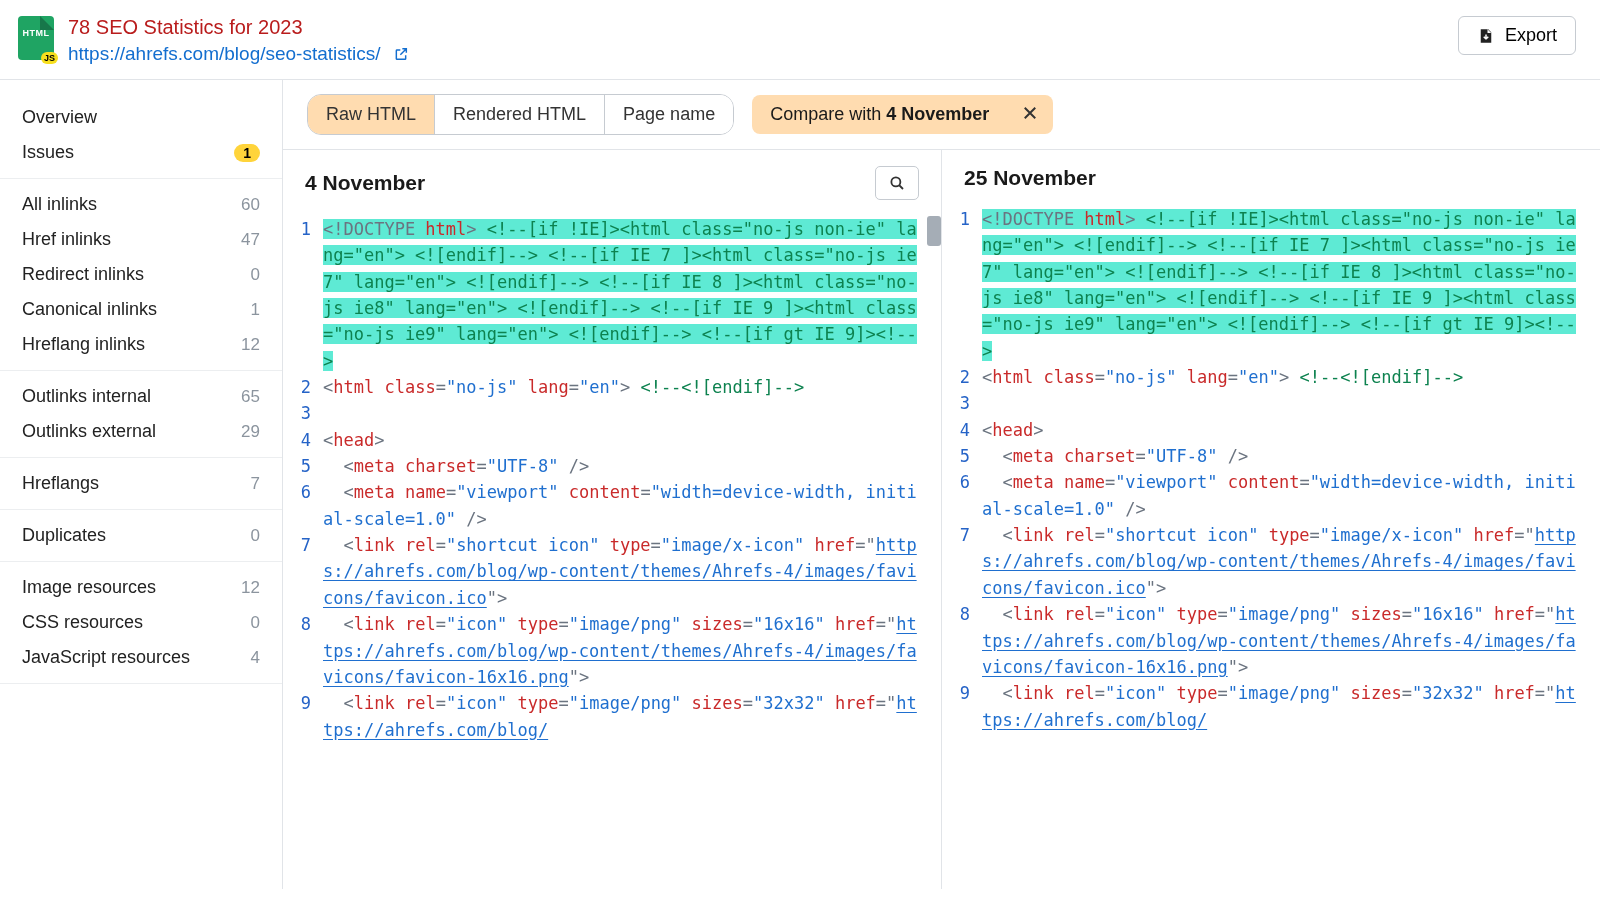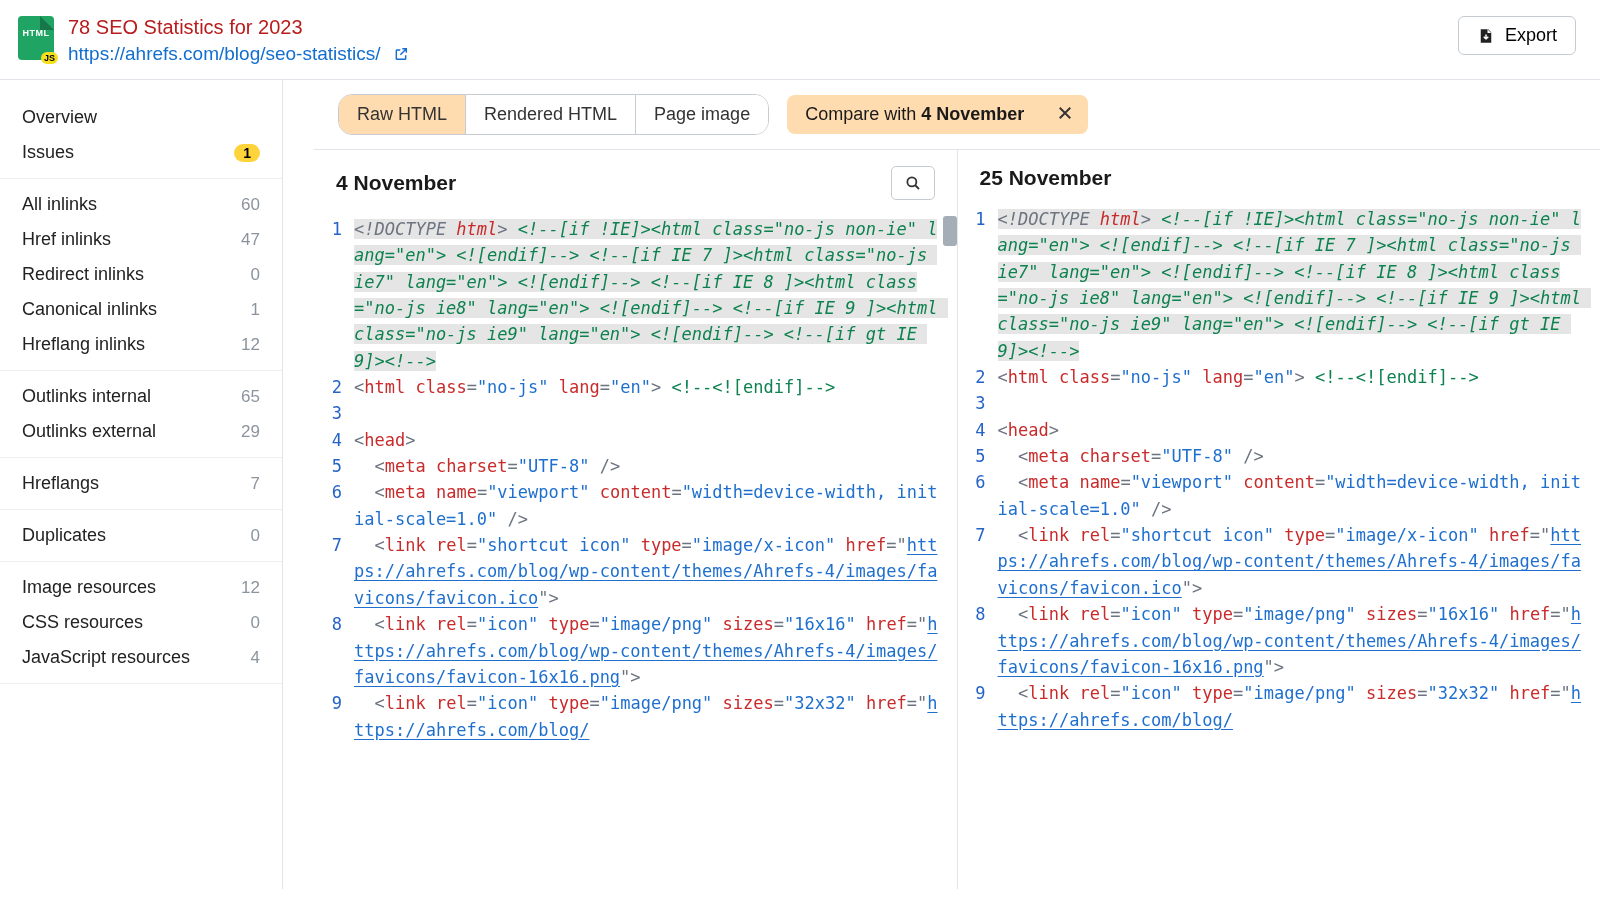--- a/index.html
+++ b/index.html
@@ -10,21 +10,21 @@
   .file-shape::before { content: ""; position: absolute; top: 0; right: 0; width: 14px; height: 14px; background: #17774a; clip-path: polygon(0 0, 100% 100%, 0 100%); }
   .file-label { position: absolute; top: 12px; left: 0; right: 0; text-align: center; color: #fff; font-size: 9px; font-weight: 700; letter-spacing: 0.5px; }
   .js-badge { position: absolute; bottom: -4px; right: -4px; background: #f7df1e; color: #000; font-size: 9px; font-weight: 800; border-radius: 6px; padding: 1px 3px; }
   .title-block { flex: 1; }
   .page-title { font-size: 20px; font-weight: 500; color: #b91c1c; margin-bottom: 4px; }
   .page-url { font-size: 19px; color: #136ecf; display: inline-flex; align-items: center; gap: 12px; }
   .ext-icon { width: 16px; height: 16px; }
   .export-btn { background: #fff; border: 1px solid #c6cbd1; border-radius: 6px; padding: 8px 18px; font-size: 18px; font-weight: 500; display: inline-flex; align-items: center; gap: 10px; cursor: pointer; }
   .export-btn svg { width: 18px; height: 18px; }
 
-  .layout { display: flex; height: calc(897px - 88px); gap: 31px; }
+  .layout { display: flex; height: calc(897px - 88px); }
   .sidebar { width: 283px; border-right: 1px solid #e1e4e8; overflow-y: auto; padding-top: 12px; }
   .nav-group { border-bottom: 1px solid #eceef0; padding: 8px 0; }
   .nav-item { display: flex; justify-content: space-between; align-items: center; padding: 7px 22px; font-size: 18px; color: #222; cursor: pointer; }
   .nav-item .count { color: #8b949e; font-size: 17px; }
   .nav-item .badge { background: #ffd43b; color: #000; font-weight: 700; font-size: 14px; border-radius: 12px; padding: 1px 9px; }
   .nav-item.active { background: #f0f1f2; border-radius: 4px; margin: 0 6px; padding: 9px 16px; box-shadow: 0 0 0 3px #ffe9a8; }
 
   .main { flex: 1; display: flex; flex-direction: column; overflow: hidden; }
   .toolbar { display: flex; align-items: center; gap: 18px; padding: 14px 24px 0 24px; }
   .seg { display: inline-flex; border: 1px solid #c6cbd1; border-radius: 14px; overflow: hidden; }
@@ -39,21 +39,21 @@
   .panes { display: flex; flex: 1; overflow: hidden; border-top: 1px solid #e1e4e8; margin-top: 14px; }
   .pane { flex: 1; display: flex; flex-direction: column; border-right: 1px solid #e1e4e8; overflow: hidden; }
   .pane:last-child { border-right: none; }
   .pane-head { display: flex; justify-content: space-between; align-items: center; padding: 16px 22px; }
   .pane-head h3 { font-size: 21px; font-weight: 700; }
   .search-btn { border: 1px solid #c6cbd1; background: #fff; border-radius: 5px; width: 44px; height: 34px; cursor: pointer; display: flex; align-items: center; justify-content: center; }
   .code { flex: 1; overflow: auto; font-family: SFMono-Regular, Menlo, Consolas, monospace; font-size: 17px; line-height: 1.55; position: relative; }
   .code-row { display: flex; align-items: flex-start; }
   .ln { width: 40px; text-align: right; color: #2563c7; padding-right: 12px; user-select: none; flex-shrink: 0; }
   .src { flex: 1; white-space: pre-wrap; word-break: break-all; padding-right: 18px; color: #333; }
-  .hl { background: #e5e5e5; font-style: italic; }
+  .hl { background: #5eead4; }
   .t-red { color: #c92a2a; }
   .t-blue { color: #1f6fcf; }
   .t-green { color: #0d824f; }
   .t-gray { color: #6b7480; }
   .t-link { color: #1f6fcf; text-decoration: underline; text-underline-offset: 3px; }
   .vscroll { position: absolute; top: 0; right: 0; width: 14px; height: 30px; background: #a5adb6; border-radius: 3px; }
 </style>
 </head>
 <body>
 
@@ -150,21 +150,21 @@
           <span class="count">4</span>
         </div>
       </div>
     </nav>
 
   <div class="main">
     <div class="toolbar">
       <div class="seg" id="seg">
           <button class="sel">Raw HTML</button>
           <button>Rendered HTML</button>
-          <button>Page image</button>
+          <button>Page name</button>
         </div>
       <div class="compare-pill">
         <span class="lbl">
           <span>Compare with </span><b>4 November</b>
         </span>
         <button class="close">
           <svg width="18" height="18" viewBox="0 0 24 24" stroke="#333" stroke-width="2.6" fill="none">
               <path d="M5 5l14 14M19 5L5 19"></path>
             </svg>
         </button>

